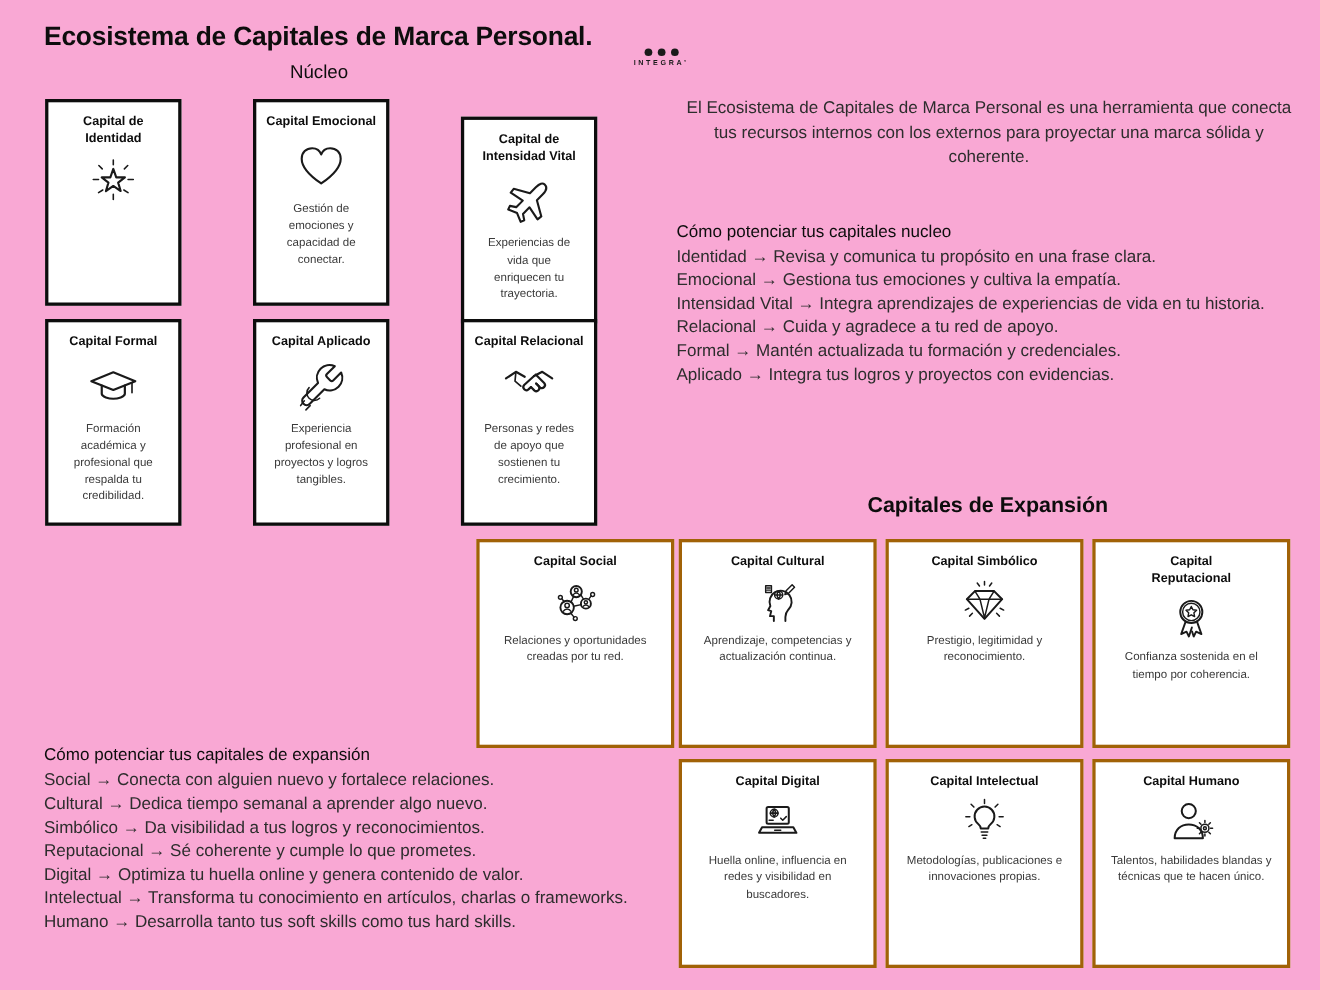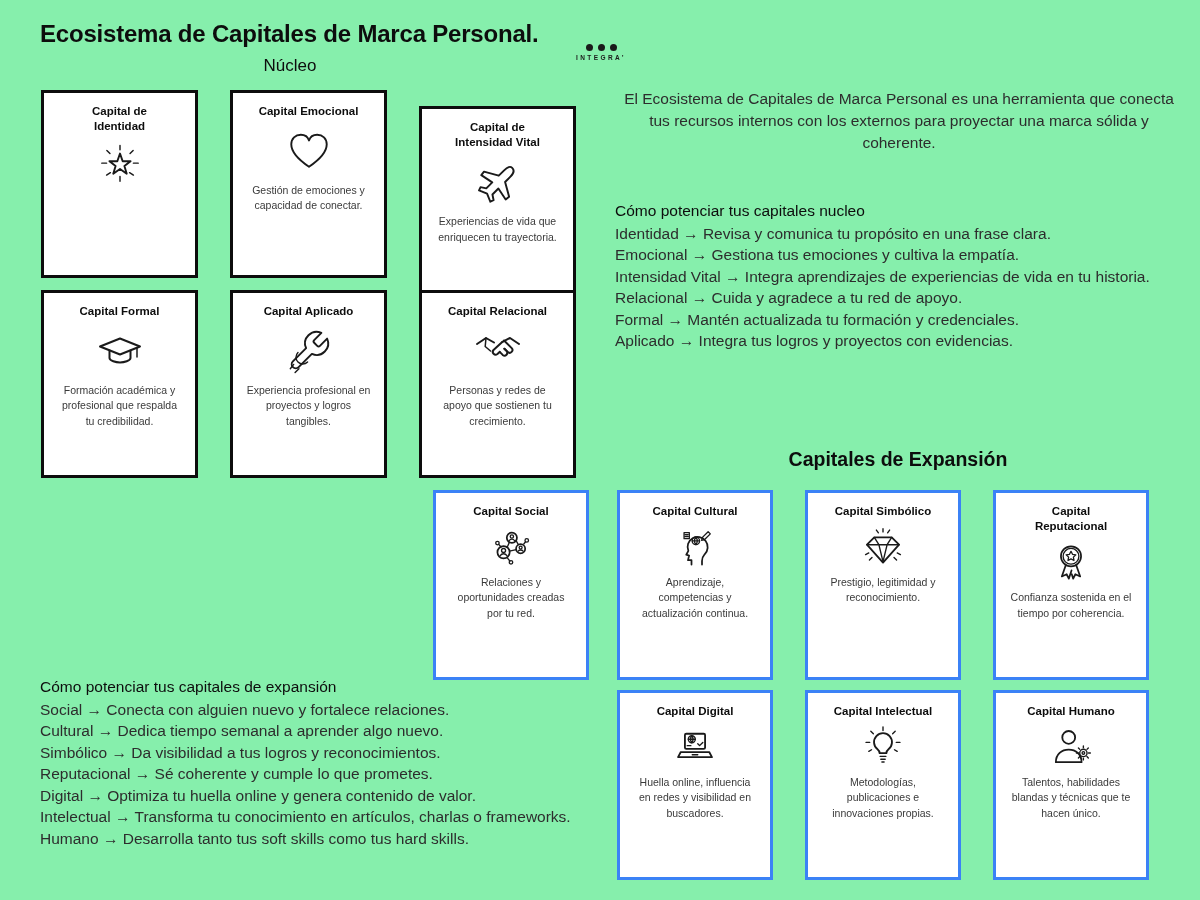--- a/index.html
+++ b/index.html
@@ -1,36 +1,36 @@
 <!DOCTYPE html>
 <html><head>
 <meta charset="utf-8">
 <style>
   html,body{margin:0;padding:0;background:#ffffff;}
-  .page{position:relative;width:1200px;height:900px;background:#86efac;overflow:hidden;
+  .page{position:relative;width:1200px;height:900px;background:#f9a8d4;overflow:hidden;
         font-family:"Liberation Sans","DejaVu Sans",sans-serif;color:#111;}
   .main-title{position:absolute;left:40px;top:20px;font-size:24px;font-weight:bold;
         letter-spacing:-0.2px;color:#0d0d0d;}
   .nucleo-heading{position:absolute;left:180px;top:56px;width:220px;text-align:center;
         font-size:17px;font-weight:normal;color:#0d0d0d;}
   .expansion-heading{position:absolute;left:698px;top:448px;width:400px;text-align:center;
         font-size:19.5px;font-weight:bold;color:#0d0d0d;}
   .logo{position:absolute;left:575px;top:44px;width:52px;text-align:center;}
   .logo-dots{display:flex;justify-content:center;gap:5px;margin-bottom:3px;}
   .logo-dots .dot{width:7px;height:7px;border-radius:50%;background:#1a1a1a;}
   .logo-name{font-size:6.5px;font-weight:bold;letter-spacing:2.4px;color:#1a1a1a;white-space:nowrap;}
   .intro{position:absolute;left:612px;top:88px;width:574px;text-align:center;
         font-size:15.5px;line-height:1.42;color:#2d2d2d;}
   .tips{position:absolute;font-size:15.5px;line-height:21.5px;color:#2d2d2d;}
   .tips-nucleo{left:615px;top:200px;width:575px;}
   .tips-expansion{left:40px;top:676px;width:578px;}
   .tips-heading{font-weight:normal;color:#0d0d0d;margin-bottom:1px;}
   .card{position:absolute;background:#fff;text-align:center;box-sizing:border-box;}
-  .card.nucleo{width:157px;height:188px;border:3.5px solid #0d0d0d;}
-  .card.expansion{width:156px;height:190px;border:3px solid #3b82f6;}
+  .card.nucleo{width:124px;height:188px;border:3.5px solid #0d0d0d;}
+  .card.expansion{width:180px;height:190px;border:3px solid #a16207;}
   .card-title{font-weight:bold;font-size:11.5px;line-height:1.32;margin:11px auto 0 auto;
         width:102px;color:#0d0d0d;}
   .card-icon{height:58px;display:flex;align-items:center;justify-content:center;margin-top:3px;}
   .card.expansion .card-icon{height:50px;}
   .card-desc{font-size:10.5px;line-height:1.45;color:#3a3a3a;padding:0 13px;margin-top:3px;}
   .ic{stroke:#1a1a1a;fill:none;stroke-width:2;stroke-linecap:round;stroke-linejoin:round;}
   .ic .thin{stroke-width:1.5;}
 </style>
 </head>
 <body>

